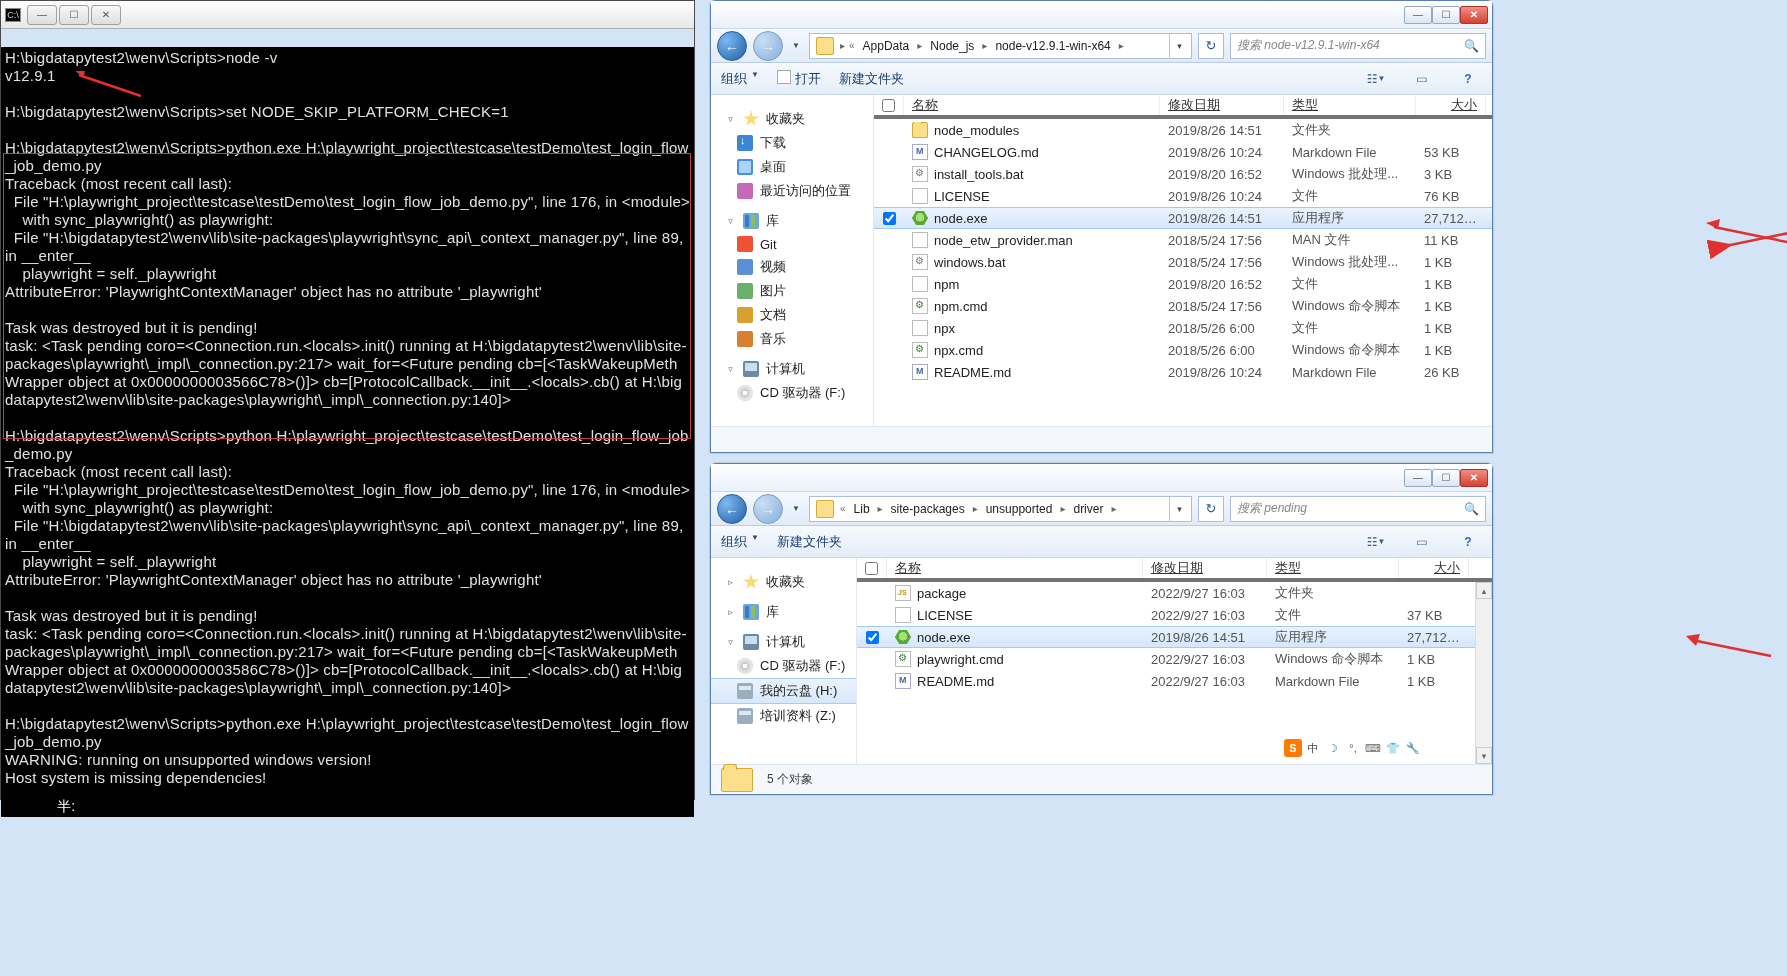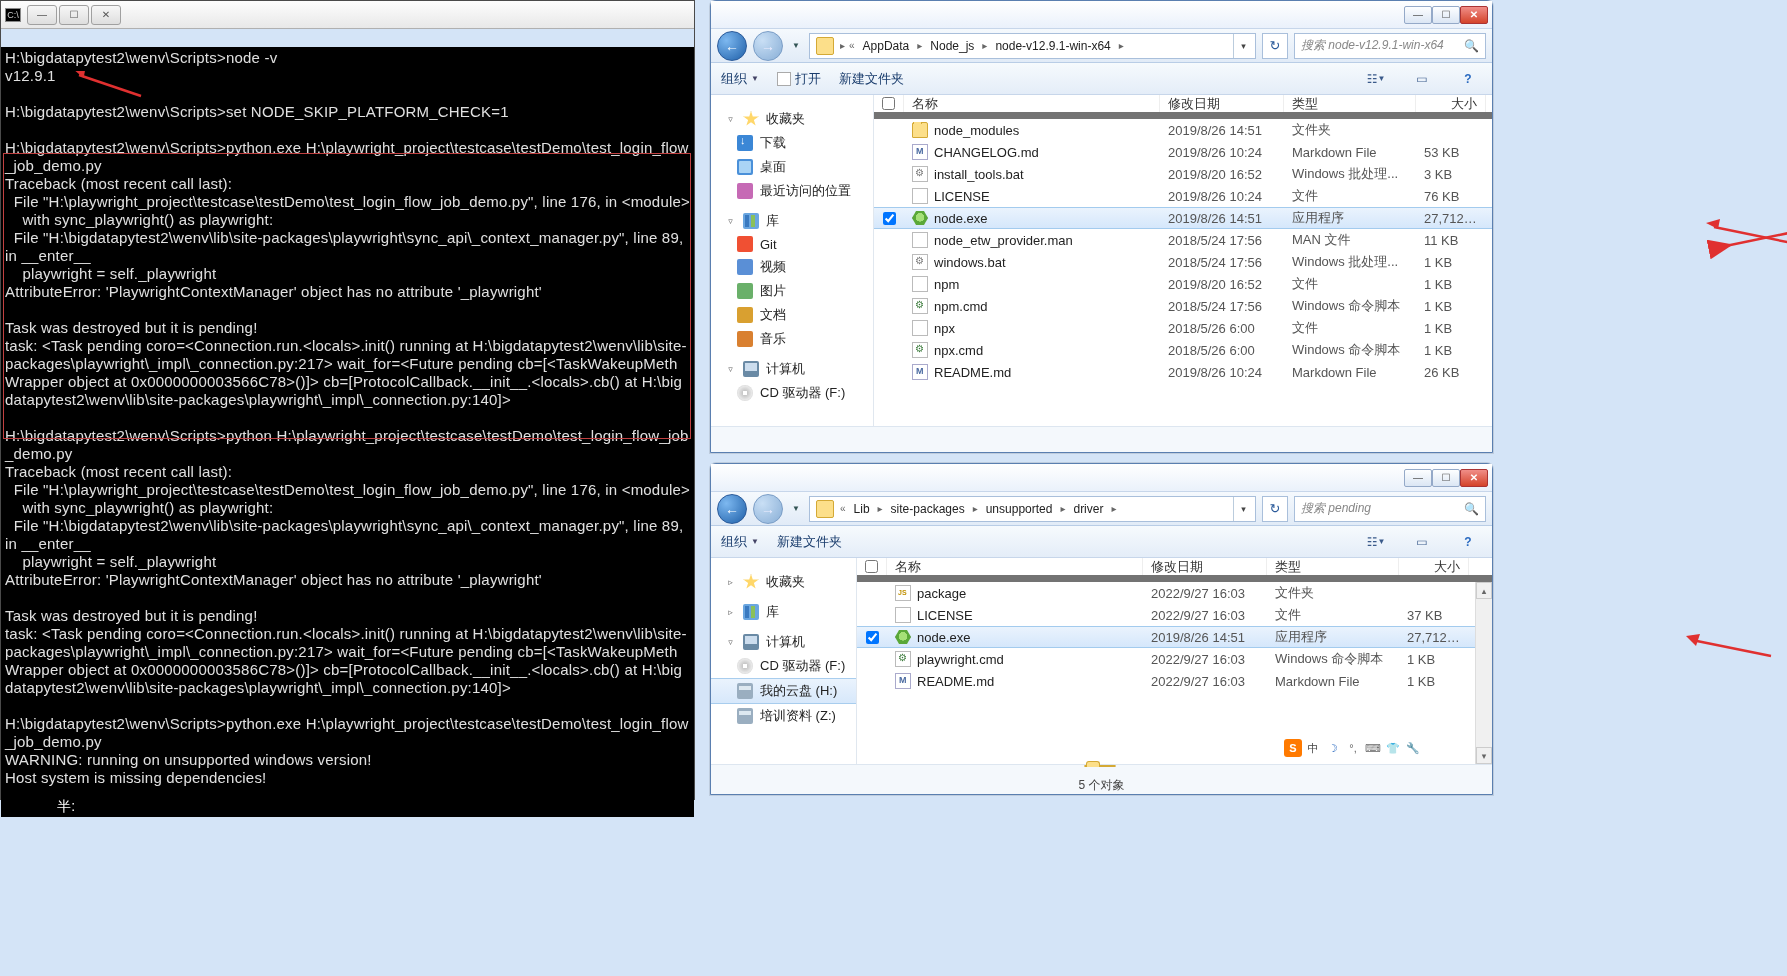--- a/index.html
+++ b/index.html
@@ -30,25 +30,25 @@
 .ex-addr { height: 34px; background: linear-gradient(#f5f9fd,#e1ebf7); display: flex; align-items: center; padding: 0 6px; gap: 6px; border-bottom: 1px solid #b9cde6; }
 .nav-btn { width: 30px; height: 30px; border-radius: 50%; background: radial-gradient(circle at 30% 30%, #7db8f0,#1e5fa8); border: 1px solid #2a5a9a; display:flex;align-items:center;justify-content:center;color:#fff;font-size:14px;cursor:pointer; }
 .nav-btn.fwd { background: radial-gradient(circle at 30% 30%, #c9dff5,#88aed6); border-color:#7a9dc6; color:#eef; }
 .nav-drop { width:14px; height:28px; display:flex;align-items:center;justify-content:center;font-size:8px;color:#355; }
 .breadcrumb { flex: 1; height: 26px; border: 1px solid #a9bfdb; background: #fff; display: flex; align-items: center; font-size: 12px; padding: 0 2px; }
 .breadcrumb .bc-icon { width:18px; height:18px; background:#fcdf8a; border:1px solid #d4a935; border-radius:2px; margin:0 4px; position:relative; }
 .breadcrumb .crumb { padding: 0 6px; height: 100%; display: flex; align-items: center; cursor: pointer; color:#222; }
 .breadcrumb .sep { color: #666; font-size: 10px; padding: 0 2px; }
 .bc-drop { width: 20px; border-left: 1px solid #bcd; height: 100%; display:flex;align-items:center;justify-content:center;font-size:9px;color:#444;cursor:pointer; }
 .refresh-btn { width: 26px; height: 26px; border: 1px solid #a9bfdb; background:#fff; display:flex;align-items:center;justify-content:center; color:#2a5a9a; font-size:13px; cursor:pointer; }
-.search-box { width: 192px; height: 26px; border: 1px solid #a9bfdb; background: #fff; display: flex; align-items: center; padding: 0 6px; font-size: 12px; color: #888; font-style: italic; }
+.search-box { width: 256px; height: 26px; border: 1px solid #a9bfdb; background: #fff; display: flex; align-items: center; padding: 0 6px; font-size: 12px; color: #888; font-style: italic; }
 .search-box .mag { margin-left:auto; color:#4a7ac0; font-style:normal; }
 
 .ex-toolbar { height: 32px; background: linear-gradient(#f6fafd,#e4edf8); display: flex; align-items: center; padding: 0 10px; gap: 18px; font-size: 13px; border-bottom: 1px solid #c7d6ea; }
-.ex-toolbar .tb-item { display: flex; align-items: center; gap: 4px; cursor: pointer; color: #1a3d6d; }
+.ex-toolbar .tb-item { display: flex; gap: 4px; cursor: pointer; color: #1a3d6d; }
 .ex-toolbar .tb-drop { font-size: 8px; color:#446; }
 .ex-toolbar .spacer { flex: 1; }
 .ex-toolbar .view-btn { width: 28px; height: 22px; border: 1px solid transparent; display:flex;align-items:center;justify-content:center; font-size:12px; color:#3a5a8a;cursor:pointer; }
 
 .ex-body { display: flex; height: calc(100% - 28px - 34px - 32px - 26px); }
 .explorer.ex2 .ex-body { height: calc(100% - 28px - 34px - 32px - 30px); }
 
 .ex-nav { width: 168px; border-right: 1px solid #e0e7ef; padding: 6px 0; font-size: 13px; overflow: hidden; }
 .ex-nav .nav-item { display:flex; align-items:center; gap:7px; padding: 3px 0 3px 26px; cursor:pointer; color:#222; }
 .ex-nav .nav-item.group { font-weight: normal; padding-left: 14px; margin-top: 6px; }
@@ -63,21 +63,21 @@
 .ic-git { background:#f05033; border-radius:2px; }
 .ic-vid { background:#5a8fd6; border-radius:2px; }
 .ic-pic { background:#6ab06a; border-radius:2px; }
 .ic-doc { background:#d9a030; border-radius:2px; }
 .ic-mus { background:#d98030; border-radius:2px; }
 .ic-pc { background:#6a8aa5; border-radius:2px; position:relative; } .ic-pc:after{content:"";position:absolute;inset:2px 2px 6px 2px;background:#cde;}
 .ic-cd { background: radial-gradient(circle,#fff 20%, #c8c8c8 22%, #e8e8e8 60%, #b8b8b8); border-radius:50%; }
 .ic-drive { background:#9aaec0; border-radius:2px; position:relative; } .ic-drive:after{content:"";position:absolute;left:2px;right:2px;top:3px;height:4px;background:#dde8f0;}
 
 .ex-files { flex:1; display:flex; flex-direction:column; font-size: 13px; }
-.file-header { display:flex; height:24px; border-bottom:7px solid #737373; align-items:center; color:#333; }
+.file-header { display:flex; height:24px; border-bottom:4px solid #737373; align-items:center; color:#333;text-decoration:underline; }
 .file-header .col { padding: 0 8px; border-right: 1px solid #eee; height:100%; display:flex;align-items:center; cursor:pointer; }
 .file-header .chk-col { width: 30px; justify-content:center; }
 .col-name { width: 256px; }
 .col-date { width: 124px; }
 .col-type { width: 132px; }
 .col-size { width: 70px; text-align:left; justify-content:flex-end; }
 .file-list { flex:1; overflow:auto; }
 .file-row { display:flex; height:22px; align-items:center; padding-right: 6px; cursor:pointer; }
 .file-row.selected { background: linear-gradient(#eaf3fd,#d5e7fb); border:1px solid #a3cbee; border-left:none;border-right:none; }
 .file-row .cell { padding: 0 8px; color:#222; white-space:nowrap; overflow:hidden; text-overflow:ellipsis; }
@@ -89,21 +89,21 @@
 .fic { width:16px;height:16px;display:inline-block;flex-shrink:0; }
 .fic-folder { background:#fcdf8a; border:1px solid #d4a935; border-radius:2px 2px 1px 1px; position:relative; } .fic-folder:before{content:"";position:absolute;top:-3px;left:0;width:7px;height:3px;background:#fcdf8a;border:1px solid #d4a935;border-bottom:none;border-radius:2px 2px 0 0;}
 .fic-md { background:#fff;border:1px solid #aac; position:relative; } .fic-md:after{content:"M";font-size:9px;color:#4a6aa0;position:absolute;left:3px;top:1px;font-weight:bold;}
 .fic-bat { background:#fff;border:1px solid #bbb; position:relative; } .fic-bat:after{content:"⚙";font-size:10px;position:absolute;left:2px;top:0;color:#777;}
 .fic-file { background:#fff;border:1px solid #bbb; }
 .fic-exe { background: radial-gradient(circle at 50% 45%, #a5e077 40%, #5aa838 42%); border-radius:3px; border:1px solid #4a9028; clip-path: polygon(25% 6.7%, 75% 6.7%, 100% 50%, 75% 93.3%, 25% 93.3%, 0% 50%); }
 .fic-man { background:#fff;border:1px solid #bbb; }
 .fic-cmd { background:#fff;border:1px solid #bbb;position:relative; } .fic-cmd:after{content:"⚙";font-size:10px;position:absolute;left:2px;top:0;color:#3a7a3a;}
 .fic-js { background:#fff;border:1px solid #bbb;position:relative;} .fic-js:after{content:"JS";font-size:7px;color:#c09000;position:absolute;left:2px;top:3px;font-weight:bold;}
 
-.ex-status { height:26px; border-top:1px solid #dde6f0; display:flex;align-items:center;padding:0 10px;font-size:12px;color:#444;gap:10px; background:#f4f8fc;flex-direction:column; }
+.ex-status { height:26px; border-top:1px solid #dde6f0; display:flex;align-items:center;padding:0 10px;font-size:12px;color:#444;gap:10px; background:#f4f8fc; }
 .ex-status .big-folder { width:32px;height:24px;background:#fcdf8a;border:1px solid #d4a935;border-radius:2px;position:relative;margin-right:4px; } .ex-status .big-folder:before{content:"";position:absolute;top:-5px;left:1px;width:12px;height:5px;background:#fcdf8a;border:1px solid #d4a935;border-bottom:none;border-radius:3px 3px 0 0;}
 .ex-status.tall { height:30px; }
 
 
 .red-arrow2 { position:absolute; pointer-events:none; }
 
 .scrollbar-v { width:17px; background:#f0f0f0; border-left:1px solid #ddd; display:flex;flex-direction:column; }
 .sb-btn { height:17px; background:#f0f0f0;border:1px solid #ccc; font-size:9px;display:flex;align-items:center;justify-content:center;color:#666;cursor:pointer; }
 .sb-track { flex:1; }
 

